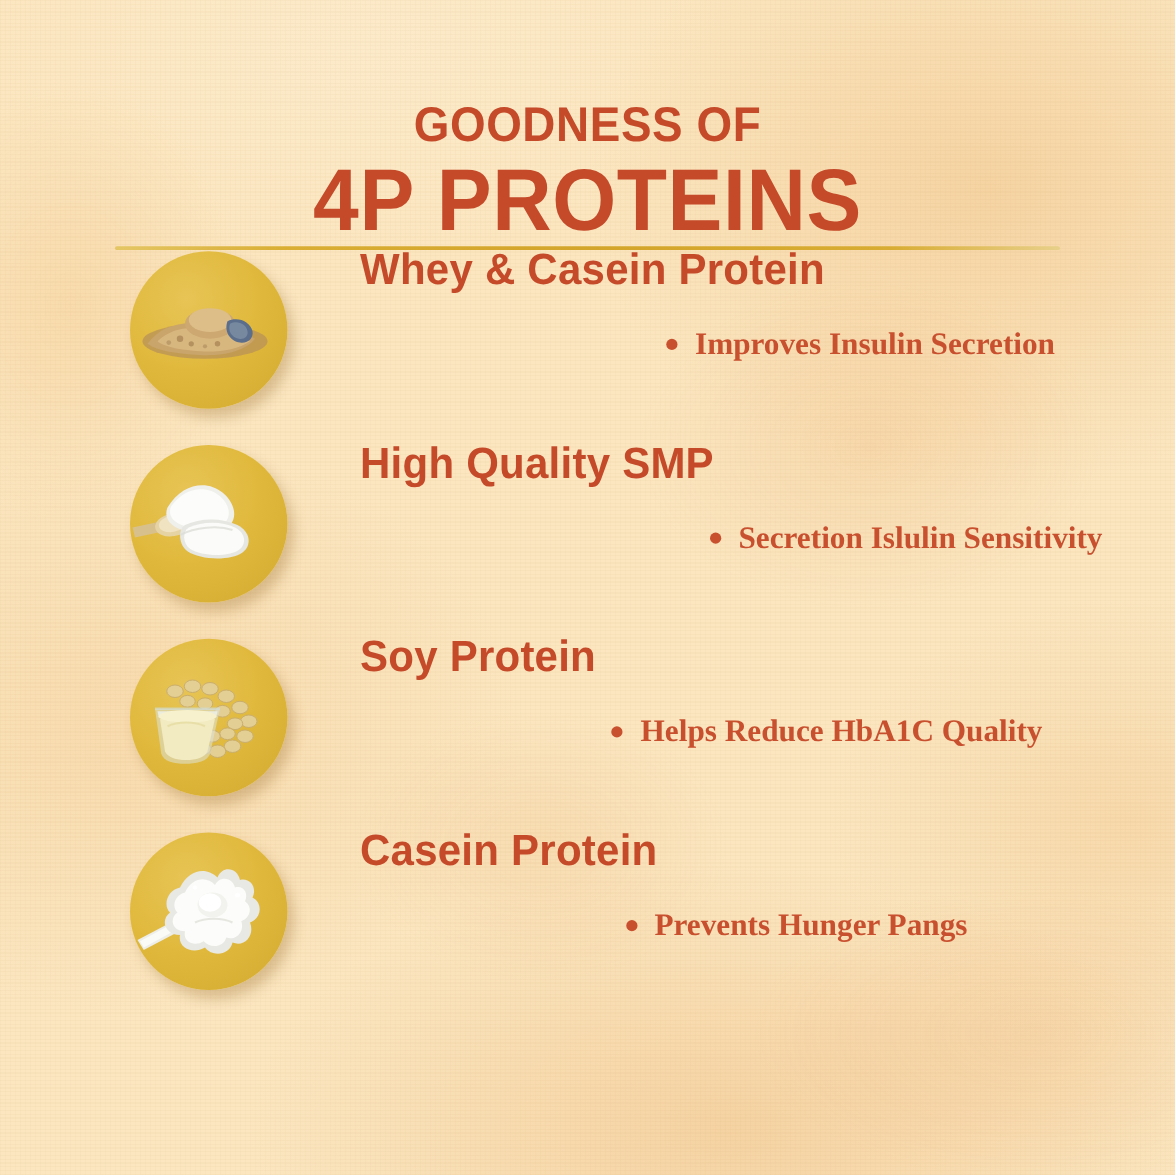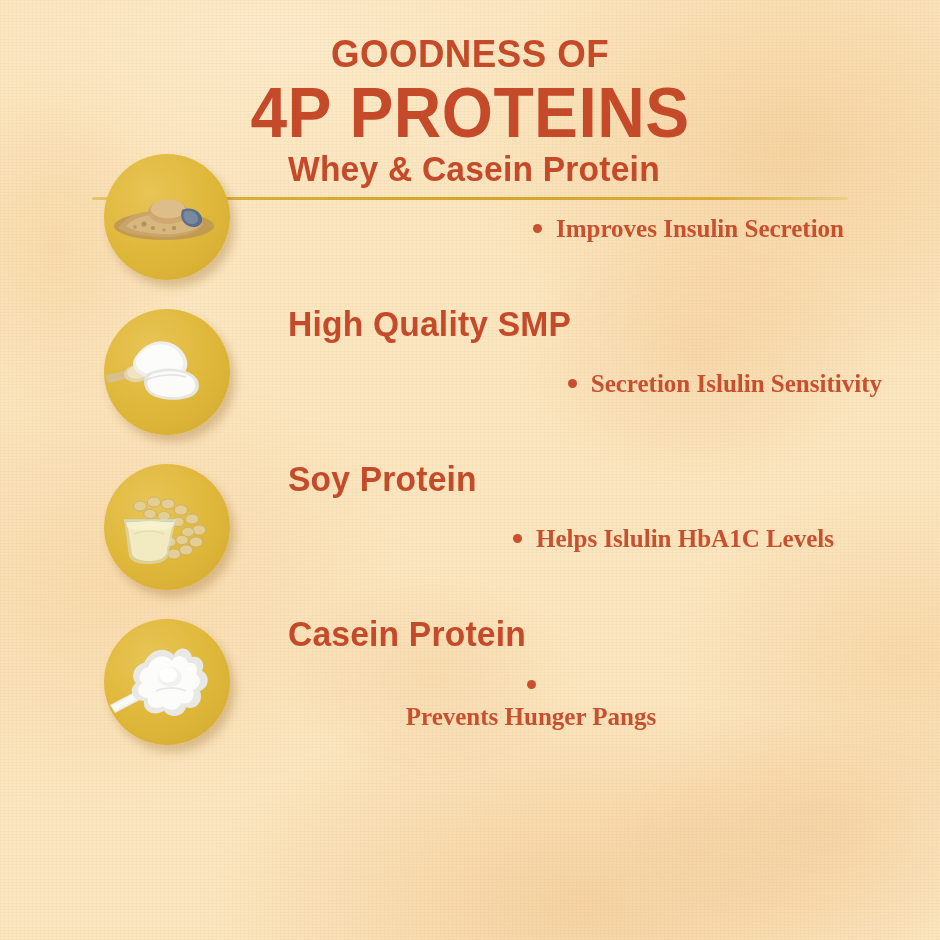--- a/index.html
+++ b/index.html
@@ -49,20 +49,21 @@
     background-image:
       repeating-linear-gradient(0deg,   rgba(190,140,80,.30) 0 1px, rgba(255,255,255,0) 1px 3px),
       repeating-linear-gradient(90deg,  rgba(190,140,80,.22) 0 1px, rgba(255,255,255,0) 1px 4px);
   }
 
   
   .header {
     position:relative;
     padding-top:34px;
     text-align:center;
+    margin-top:47px;
   }
   .title-line1 {
     font-family:"Liberation Sans", sans-serif;
     font-weight:bold;
     font-size:39px;
     letter-spacing:.5px;
     color:#C54A2A;
     line-height:1.04;
     transform:scaleX(.94);
   }
@@ -147,21 +148,21 @@
     width:9px; height:9px;
     border-radius:50%;
     background:#C8502F;
     flex:none;
   }
 
   
   .row-1 .row-bullet { padding-right:38px; }
   .row-2 .row-bullet { padding-right:0px; }
   .row-3 .row-bullet { padding-right:48px; }
-  .row-4 .row-bullet { padding-right:108px;flex-direction:column; }
+  .row-4 .row-bullet { padding-right:108px; }
 </style>
 </head>
 <body>
 
 <div id="poster">
 
   <div class="wash wash-a"></div>
   <div class="wash wash-b"></div>
   <div class="wash grain"></div>
 
@@ -254,21 +255,21 @@
             <ellipse cx="46" cy="62" rx="23" ry="5" fill="#F7F1CE"></ellipse>
             <path d="M30 70 C38 66 52 66 60 70" stroke="#E8DFA8" stroke-width="1.6" fill="none"></path>
             <path d="M20 56 L72 56" stroke="#D2DDD4" stroke-width="2" opacity=".7"></path>
           </svg>
         </div>
       </div>
       <div class="row-text">
         <div class="row-heading">Soy Protein</div>
         <div class="row-bullet">
           <span class="dot"></span>
-          <span>Helps Islulin HbA1C Levels</span>
+          <span>Helps Reduce HbA1C Quality</span>
         </div>
       </div>
     </div>
 
     <div class="row row-4">
       <div class="icon-wrap">
         <div class="icon-circle">
           <svg class="icon-art" viewBox="0 0 126 126">
             <path d="M6 86 L44 66 L49 74 L11 94 Z" fill="#EDEDE9"></path>
             <path d="M8 87 L43 68 L46 73 L11 92 Z" fill="#FAFAF7"></path>

